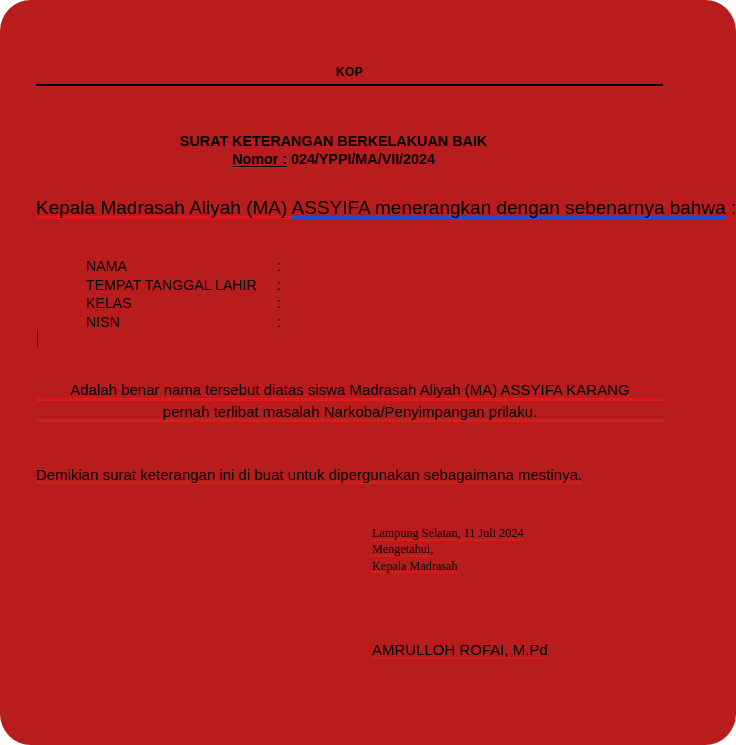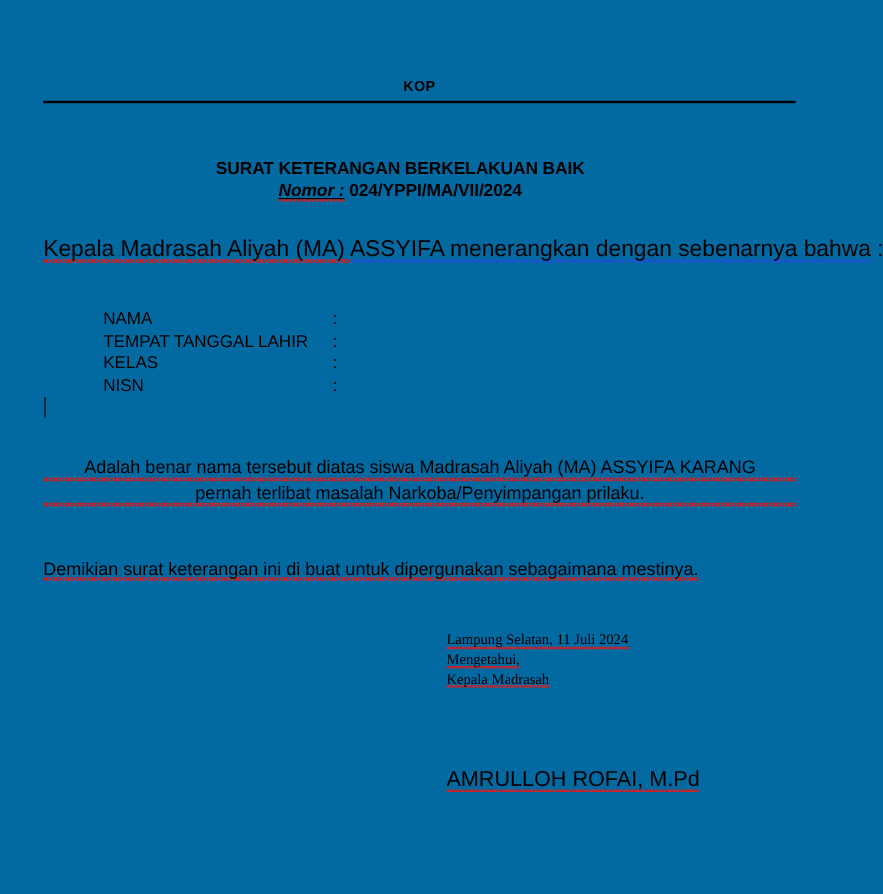--- a/index.html
+++ b/index.html
@@ -13,21 +13,22 @@
     position: relative;
     overflow: hidden;
     font-family: "Liberation Sans", sans-serif;
     color: #000000;
     -webkit-font-smoothing: none;
   }
 
   .page {
     position: absolute;
     inset: 0;
-    background: #0369a1;
+    background: #b91c1c;
+    border-radius: 31px;
   }
 
   
   .kop-label {
     position: absolute;
     left: 36px;
     top: 65px;
     width: 627px;
     text-align: center;
     font-size: 12px;
@@ -61,21 +62,20 @@
   .title-nomor {
     font-size: 14.5px;
     font-weight: bold;
     line-height: 18px;
     letter-spacing: -0.1px;
   }
   .u-solid {
     text-decoration: underline;
     text-decoration-thickness: 1px;
     text-underline-offset: 2px;
-    font-style: italic;
   }
 
   
   .intro-line {
     position: absolute;
     left: 36px;
     top: 198px;
     width: 640px;
     font-size: 19px;
     line-height: 20px;
@@ -156,21 +156,21 @@
     line-height: 16.4px;
   }
   .sign-line {
     white-space: nowrap;
   }
   .sign-name {
     position: absolute;
     left: 372px;
     top: 640px;
     font-family: "Liberation Sans", sans-serif;
-    font-size: 18px;
+    font-size: 15px;
     line-height: 19px;
     white-space: nowrap;
   }
 
   
   .sp {
     position: relative;
     background-repeat: repeat-x;
     background-position: left calc(100% - 1px);
     background-size: 4px 3px;

